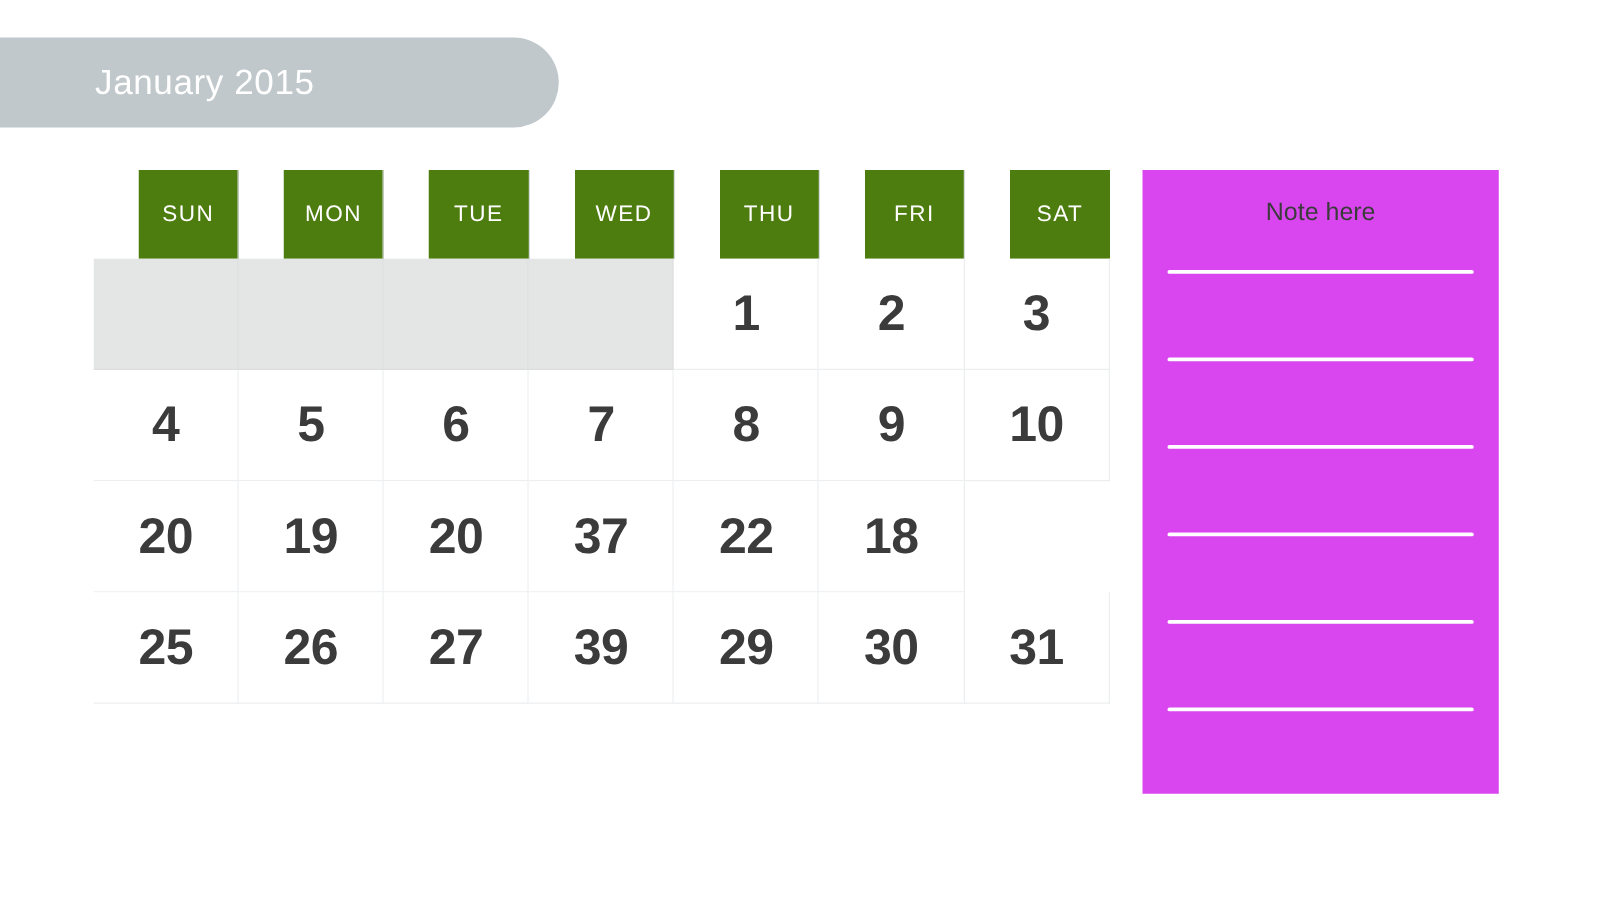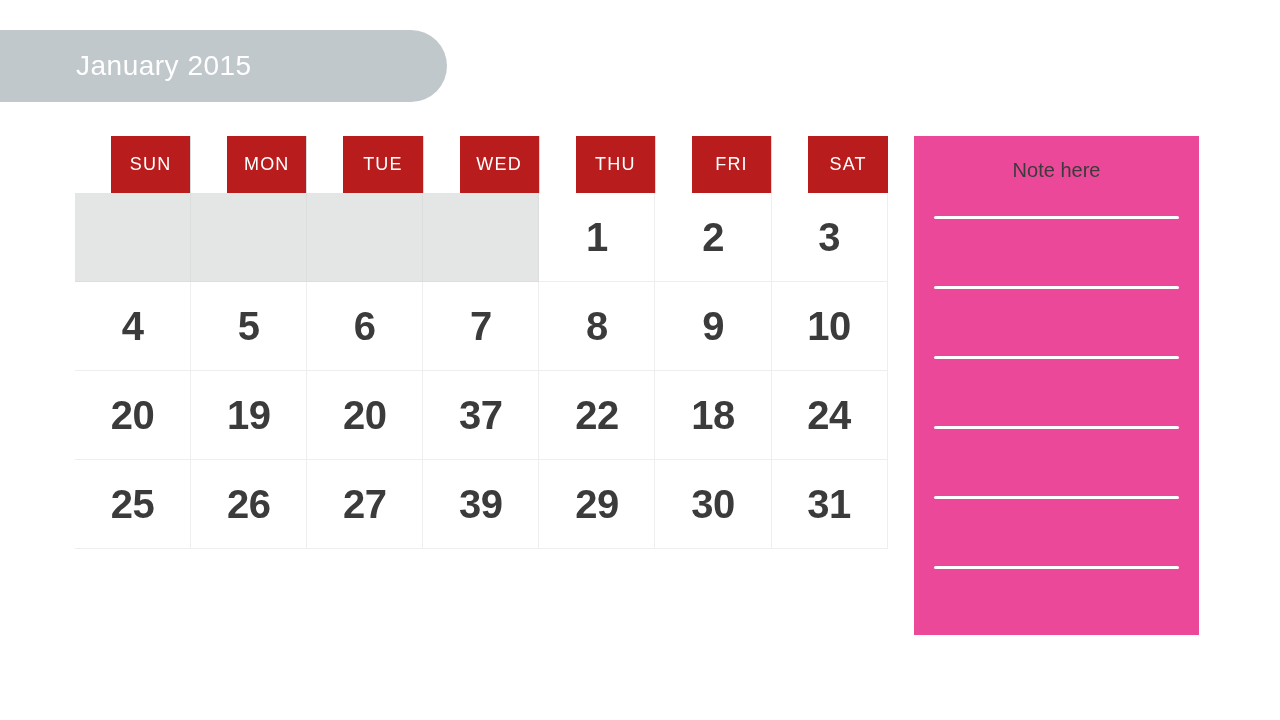--- a/index.html
+++ b/index.html
@@ -53,22 +53,22 @@
   .cal-cell {
     width: 116.1px;
     box-sizing: border-box;
     display: flex;
     align-items: center;
     justify-content: center;
   }
 
   
   #weekday-row .cal-cell {
-    height: 57px;
-    background: #b91c1c;
+    height: 71px;
+    background: #4d7c0f;
     border-right: 1px solid #d4dadc;
     color: #ffffff;
     font-size: 18px;
     font-weight: 400;
     letter-spacing: 1.2px;
     margin-left: 36px;
   }
   #weekday-row .cal-cell:last-child { border-right: none; text-align: center; }
 
   
@@ -90,21 +90,21 @@
   }
   .week-row.first .cal-cell { border-top: none; }
 
   
   #note-panel {
     position: absolute;
     left: 914px;
     top: 136px;
     width: 285px;
     height: 499px;
-    background: #ec4899;
+    background: #d946ef;
     box-sizing: border-box;
   }
   #note-title {
     text-align: center;
     color: #3b3b3b;
     font-size: 20px;
     font-weight: 400;
     padding-top: 24px;
     line-height: 1;
   }
@@ -157,21 +157,20 @@
         <div class="cal-cell">9</div>
         <div class="cal-cell">10</div>
       </div>
       <div class="cal-row week-row">
         <div class="cal-cell">20</div>
         <div class="cal-cell">19</div>
         <div class="cal-cell">20</div>
         <div class="cal-cell">37</div>
         <div class="cal-cell">22</div>
         <div class="cal-cell">18</div>
-        <div class="cal-cell">24</div>
       </div>
       <div class="cal-row week-row">
         <div class="cal-cell">25</div>
         <div class="cal-cell">26</div>
         <div class="cal-cell">27</div>
         <div class="cal-cell">39</div>
         <div class="cal-cell">29</div>
         <div class="cal-cell">30</div>
         <div class="cal-cell">31</div>
       </div>

